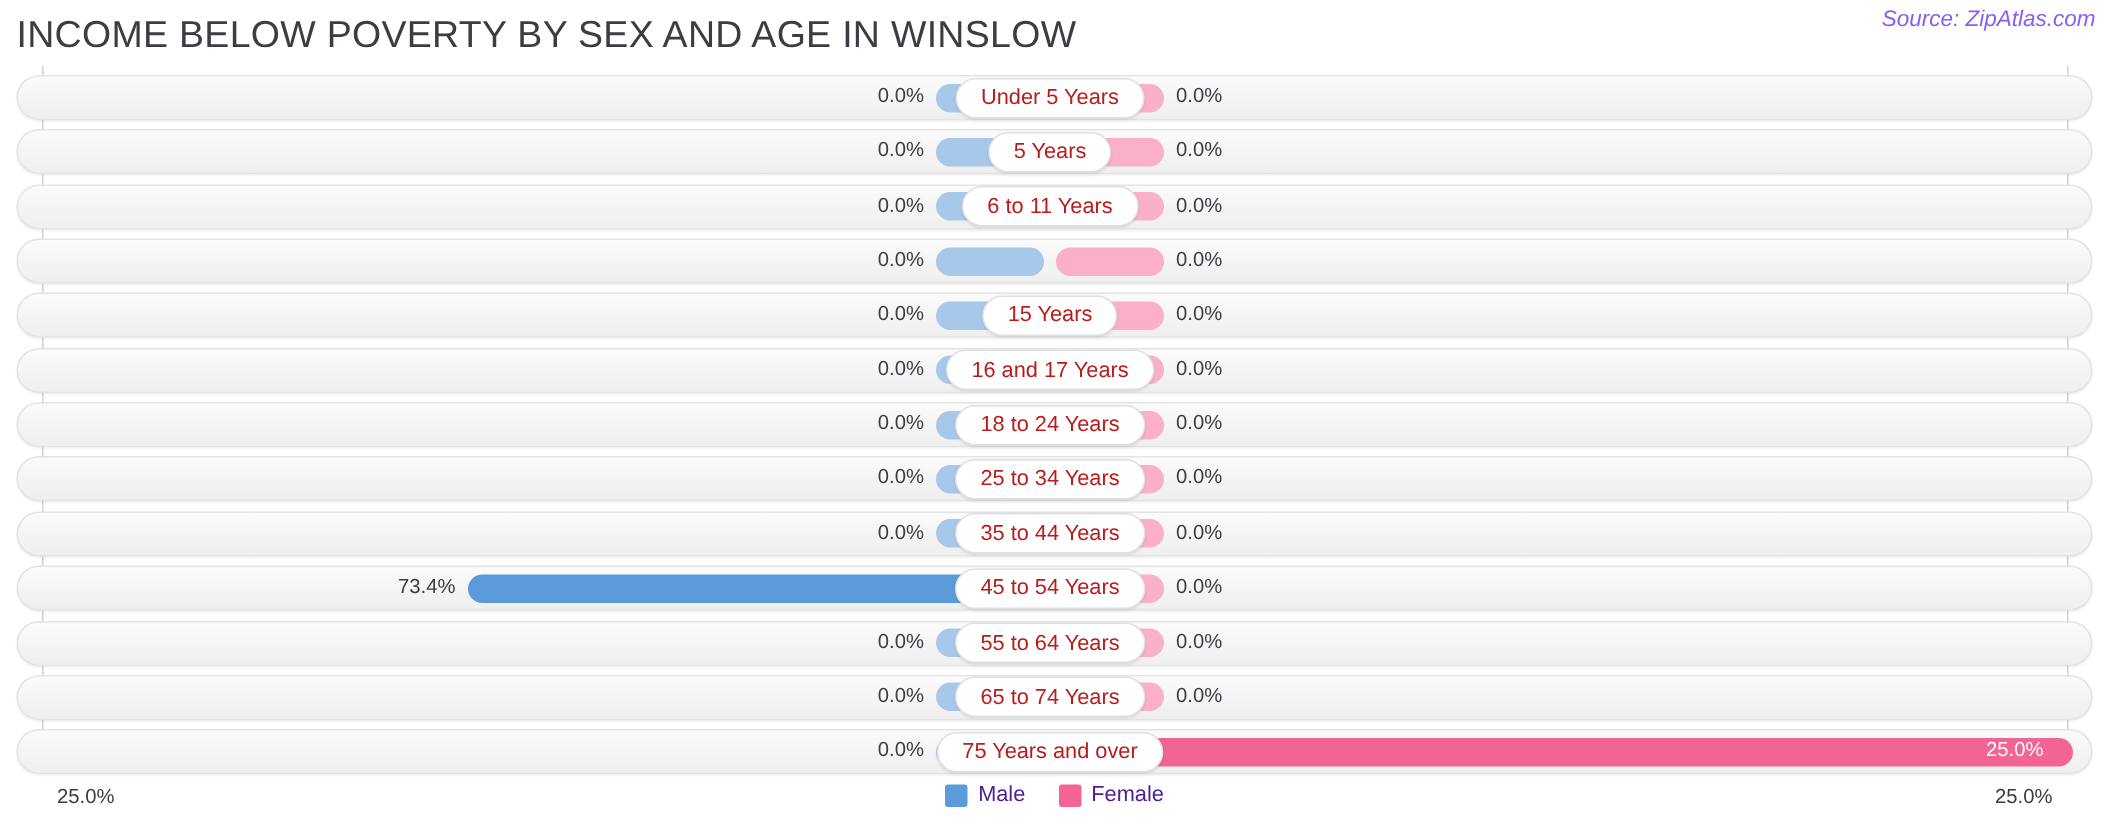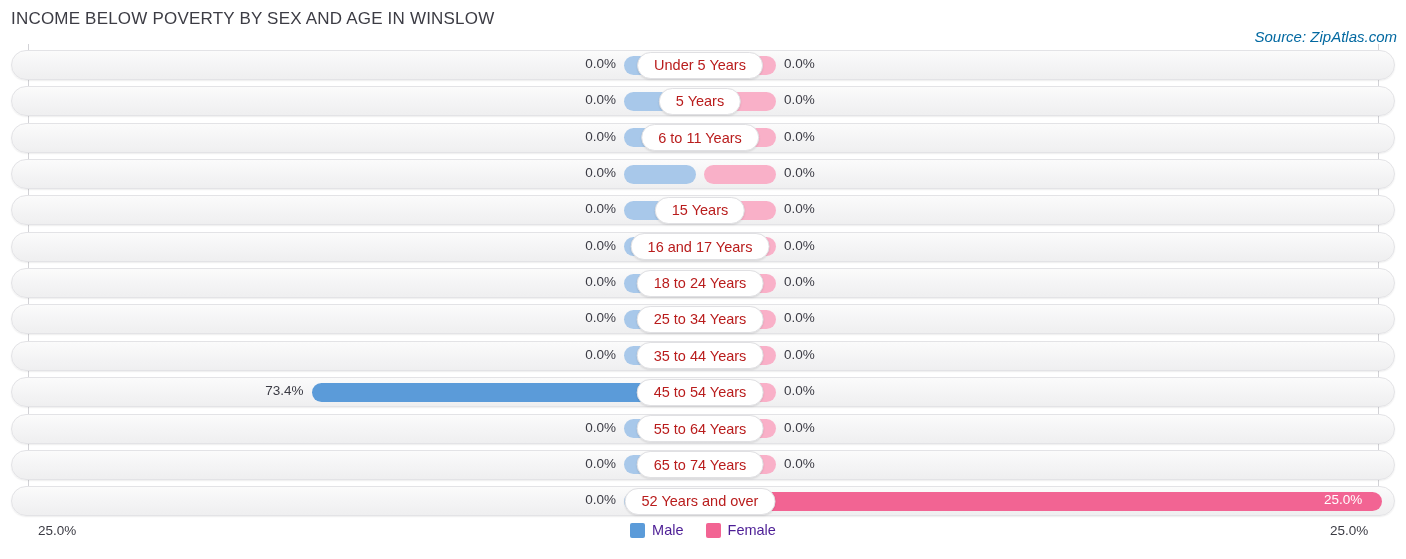--- a/index.html
+++ b/index.html
@@ -19,32 +19,32 @@
   #header {
     position: absolute;
     left: 0; top: 0;
     width: 1406px;
     height: 44px;
   }
   #chart-title {
     position: absolute;
     left: 11px;
     top: 9px;
-    font-size: 17px;
+    font-size: 25px;
     letter-spacing: .2px;
     color: #3c3c44;
     white-space: nowrap;
   }
   #source-label {
     position: absolute;
     right: 9px;
-    top: 28px;
+    top: 4px;
     font-size: 15px;
     font-style: italic;
-    color: #0369a1;
+    color: #8b5cf6;
     white-space: nowrap;
   }
 
   
   #plot {
     position: absolute;
     left: 0;
     top: 44px;
     width: 1406px;
     height: 470px;
@@ -278,21 +278,21 @@
     <div class="bar bar-female stub" style="top: 411.35px; left: 704px; width: 72px;"></div>
     <div class="val val-right" style="top: 411.85px; left: 784px;">0.0%</div>
     <div class="cat-capsule" style="top: 407.35px; left: 700px;">
       <span>65 to 74 Years</span>
     </div>
     <div class="bar bar-male stub" style="top: 447.7px; right: 710px; width: 72px;"></div>
     <div class="val val-left" style="top: 448.2px; right: 790px;">0.0%</div>
     <div class="bar bar-female big" style="top: 447.7px; left: 704px; width: 678px;"></div>
     <div class="val val-right inside" style="top: 448.2px; left: 1324px;">25.0%</div>
     <div class="cat-capsule" style="top: 443.7px; left: 700px;">
-      <span>52 Years and over</span>
+      <span>75 Years and over</span>
     </div>
   </div>
 
 <div id="footer">
   <div class="axis-tick" id="axis-tick-left">25.0%</div>
   <div class="axis-tick" id="axis-tick-right">25.0%</div>
   <div id="legend">
       <div class="legend-item">
         <div class="legend-swatch" style="background: rgb(91, 155, 217);"></div>
         <div class="legend-text">Male</div>

